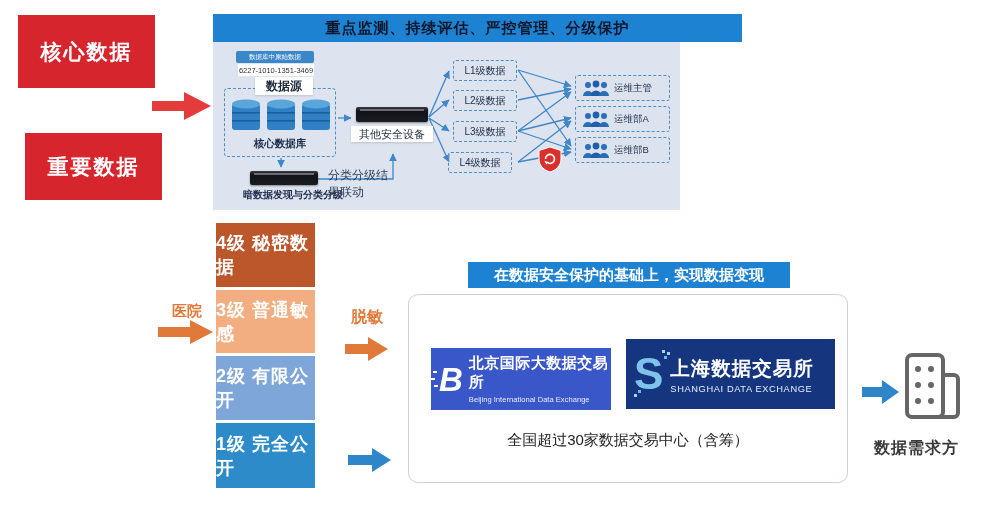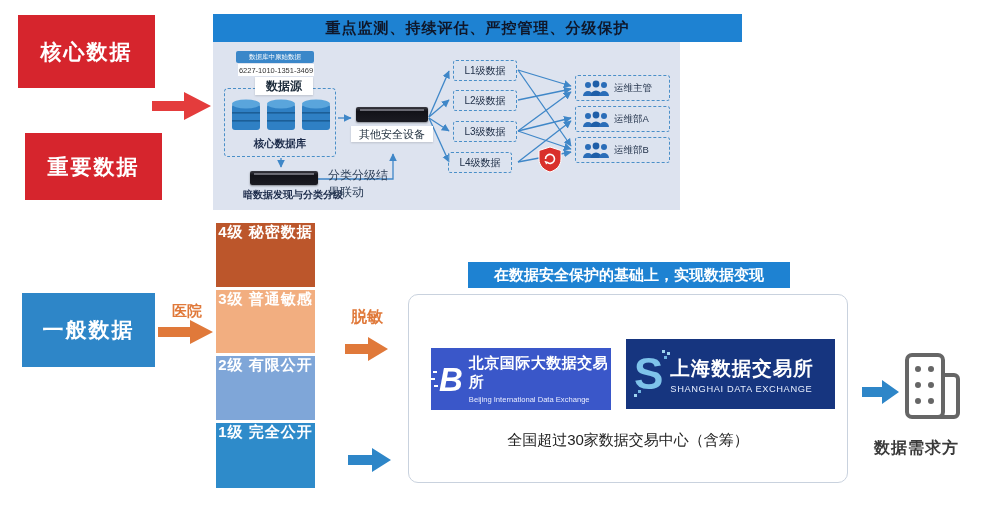--- a/index.html
+++ b/index.html
@@ -26,21 +26,21 @@
   .panel-label { color:#1c2b4a; font-weight:bold; z-index:12; }
 
   .server { background:linear-gradient(#3a3a42,#121218 30%,#1b1b22); border-radius:2px; box-shadow:0 1px 2px rgba(0,0,0,.4); z-index:11; }
   .server:before { content:""; position:absolute; left:6%; top:2px; width:88%; height:2px; background:#8b8b95; opacity:.7; }
 
   .lvl-box { border:1.3px dashed #4a8fc8; border-radius:3px; color:#22324a; font-size:10px; display:flex; align-items:center; justify-content:center; z-index:10; background:rgba(221,227,239,.25); }
   .ops-box { border:1.3px dashed #4a8fc8; border-radius:3px; color:#22324a; font-size:9.5px; display:flex; align-items:center; z-index:10; gap:4px; padding-left:6px; background:rgba(221,227,239,.25); }
   .ops-label { font-size:9.5px; color:#22324a; }
 
   
-  .class-box { left:216px; width:99px; color:#fff; font-weight:bold; font-size:15px; display:flex; align-items:flex-start; justify-content:center; letter-spacing:1px; z-index:10; }
+  .class-box { left:216px; width:99px; color:#fff; font-weight:bold; font-size:18px; display:flex; align-items:center; justify-content:center; letter-spacing:1px; z-index:10; }
 
   .orange-label { color:#e0793a; font-weight:bold; z-index:10; }
 
   
   #card { left:408px; top:294px; width:440px; height:189px; background:#fff; border:1px solid #c9d2de; border-radius:10px; z-index:4; }
   #mon-title { left:468px; top:262px; width:322px; height:26px; background:#1e82d2; color:#fff; font-weight:bold; font-size:15px; display:flex; align-items:center; justify-content:center; z-index:10; }
 
   #bj-logo { left:431px; top:348px; width:180px; height:62px; background:#3a57c9; display:flex; align-items:center; z-index:10; padding-left:8px; }
   #bj-mark { color:#fff; font-size:33px; font-weight:bold; font-style:italic; line-height:1; position:relative; margin-right:6px; }
   #bj-mark i { position:absolute; left:-6px; top:8px; width:4px; height:2px; background:#fff; box-shadow:-2px 7px 0 #fff, 1px 14px 0 #fff; }
@@ -63,23 +63,20 @@
 </head>
 <body>
 
 <div id="stage">
 
   <div class="abs red-box" style="left:18px; top:15px; width:137px; height:73px;">
     <span>核心数据</span>
   </div>
   <div class="abs red-box" style="left:25px; top:133px; width:137px; height:67px;">
     <span>重要数据</span>
-  </div>
-  <div class="abs blue-box" style="left:22px; top:293px; width:133px; height:74px;">
-    <span>一般数据</span>
   </div>
 
   <div class="abs" id="panel"></div>
   <div class="abs" id="panel-header">
     <span>重点监测、持续评估、严控管理、分级保护</span>
   </div>
 
   <svg class="overlay" width="997" height="508" viewBox="0 0 997 508">
     <defs>
       <marker id="m-steel" markerWidth="7" markerHeight="7" refX="5.5" refY="3" orient="auto">

